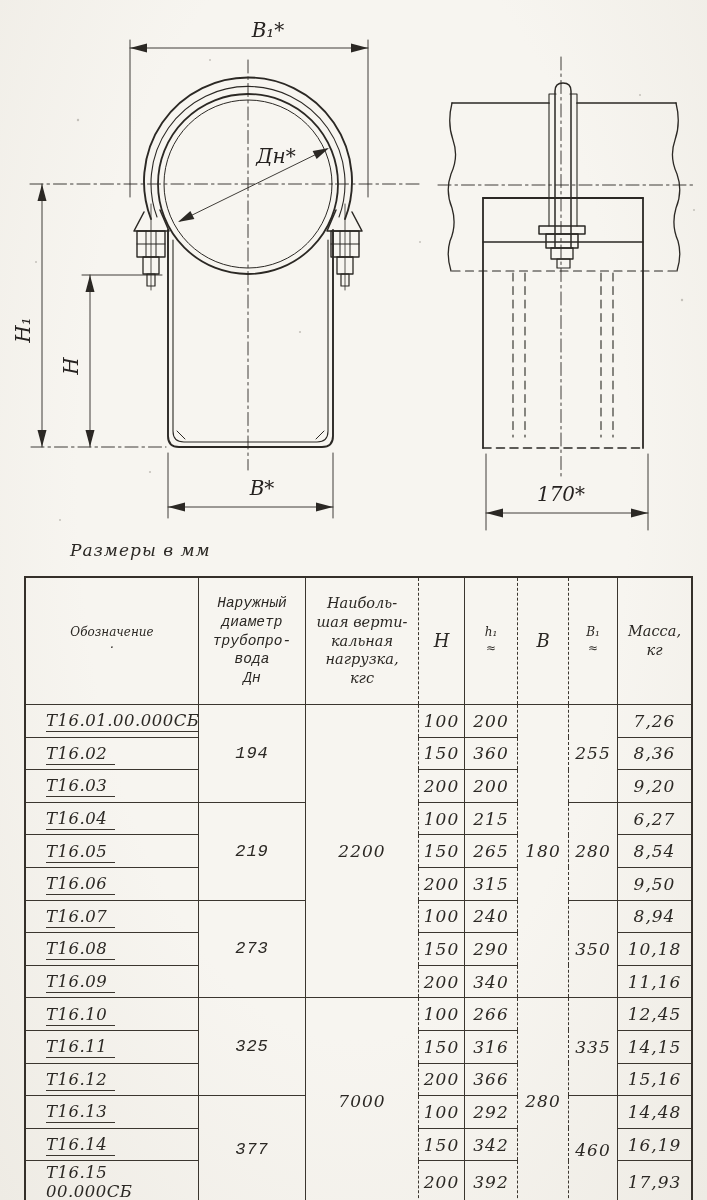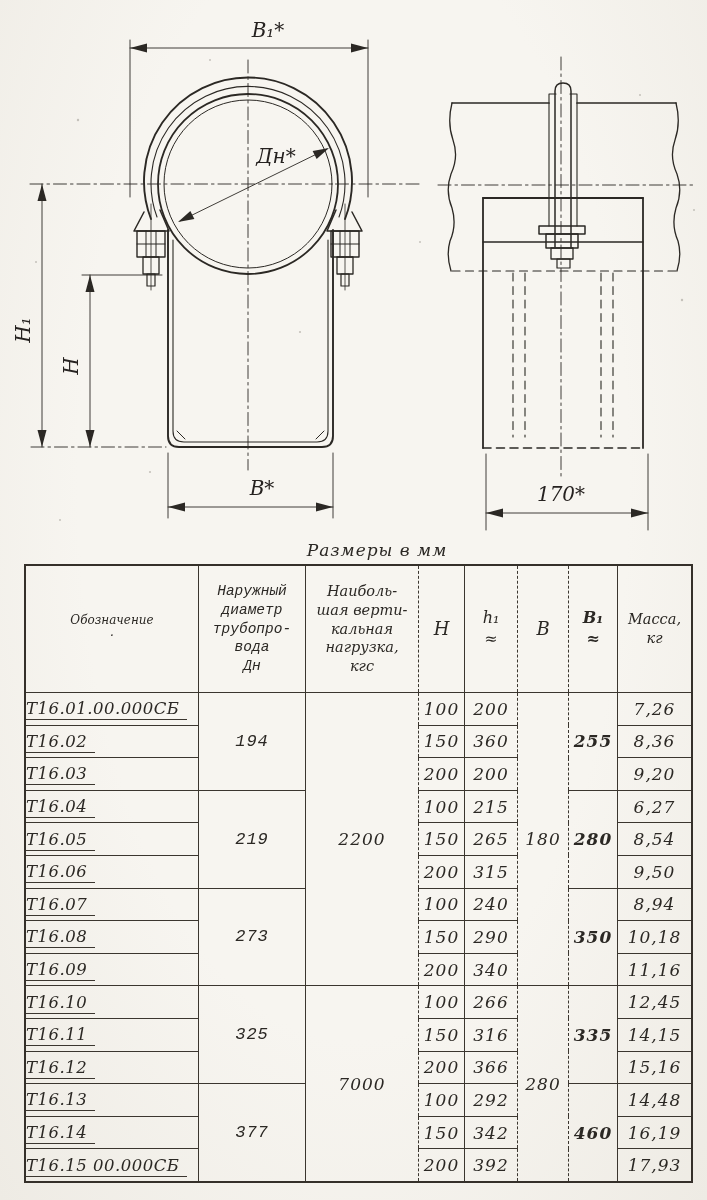--- a/index.html
+++ b/index.html
@@ -14,55 +14,55 @@
   .s { stroke:#2b2824; fill:none; stroke-linecap:round; stroke-linejoin:round; }
   .cl { stroke-dasharray:13,4,2.5,4; }
   .hid { stroke-dasharray:8,5.5; }
   .arw { fill:#2b2824; stroke:none; }
   .dlbl { font-family:"DejaVu Serif", serif; font-style:italic; font-size:20px; fill:#262220; }
   .speck { fill:#8a857c; opacity:.45; }
 
   .table-wrap { position:absolute; left:24px; top:540px; width:662px; }
   .tbl-title {
     font-style:italic; font-size:17px; letter-spacing:1px;
-    width:660px; text-align:center; padding-left:46px; box-sizing:border-box;
-    margin-bottom:4px;
+    width:660px; text-align:left; padding-left:46px; box-sizing:border-box;
+    margin-bottom:16px;
   }
   table.dims {
     border-collapse:collapse; table-layout:fixed; width:660px;
     font-style:italic; font-size:17px; color:#2b2824;
   }
   table.dims th, table.dims td {
     border:1.7px solid #3b362f; text-align:center; padding:0; overflow:hidden;
   }
   table.dims { border:2.2px solid #35302a; }
   table.dims thead th {
     height:126px; font-weight:normal; font-size:14.5px;
     white-space:pre-line; vertical-align:middle; line-height:1.3;
   }
   table.dims thead th.col-h, table.dims thead th.col-b { font-size:18px; }
-  table.dims thead th.col-h1, table.dims thead th.col-b1 { font-size:16px; }
+  table.dims thead th.col-h1, table.dims thead th.col-b1 { font-size:12px; }
   table.dims thead th.col-designation { font-size:12px; }
   table.dims tbody td { height:31.6px; letter-spacing:1px; }
   .col-designation { width:172px; }
   .col-dn   { width:106px;font-family:Liberation Mono, monospace; }
   .col-load { width:112px; }
   .col-h    { width:45px; }
   .col-h1   { width:52px; }
   .col-b    { width:50px; }
   .col-b1   { width:48px; }
   .col-mass { width:73px; }
-  table.dims td.col-designation { text-align:left; padding-left:0; font-size:16.5px; letter-spacing:.5px; }
+  table.dims td.col-designation { text-align:left; padding-left:20px; font-size:16.5px; letter-spacing:.5px; }
   table.dims td.col-designation .u { display:inline-block; border-bottom:1.6px solid #3b362f; padding:2px 8px 1px 0; }
   
   table.dims td.col-load, table.dims th.col-load { border-right-style:dashed; }
   table.dims td.col-h,    table.dims th.col-h    { border-left-style:dashed; }
   table.dims td.col-h1,   table.dims th.col-h1   { border-right-style:dashed; }
   table.dims td.col-b,    table.dims th.col-b    { border-left-style:dashed; border-right-style:dashed; }
-  table.dims td.col-b1,   table.dims th.col-b1   { border-left-style:dashed;font-weight:bold; }
+  table.dims td.col-b1,   table.dims th.col-b1   { border-left-style:dashed; }
 </style>
 </head>
 <body>
 
 <div class="page">
 
   <svg class="drawing" width="707" height="540" viewBox="0 0 707 540">
 
     <g>
       <path class="s cl" stroke-width="0.9" d="M30,184 H422"></path>

